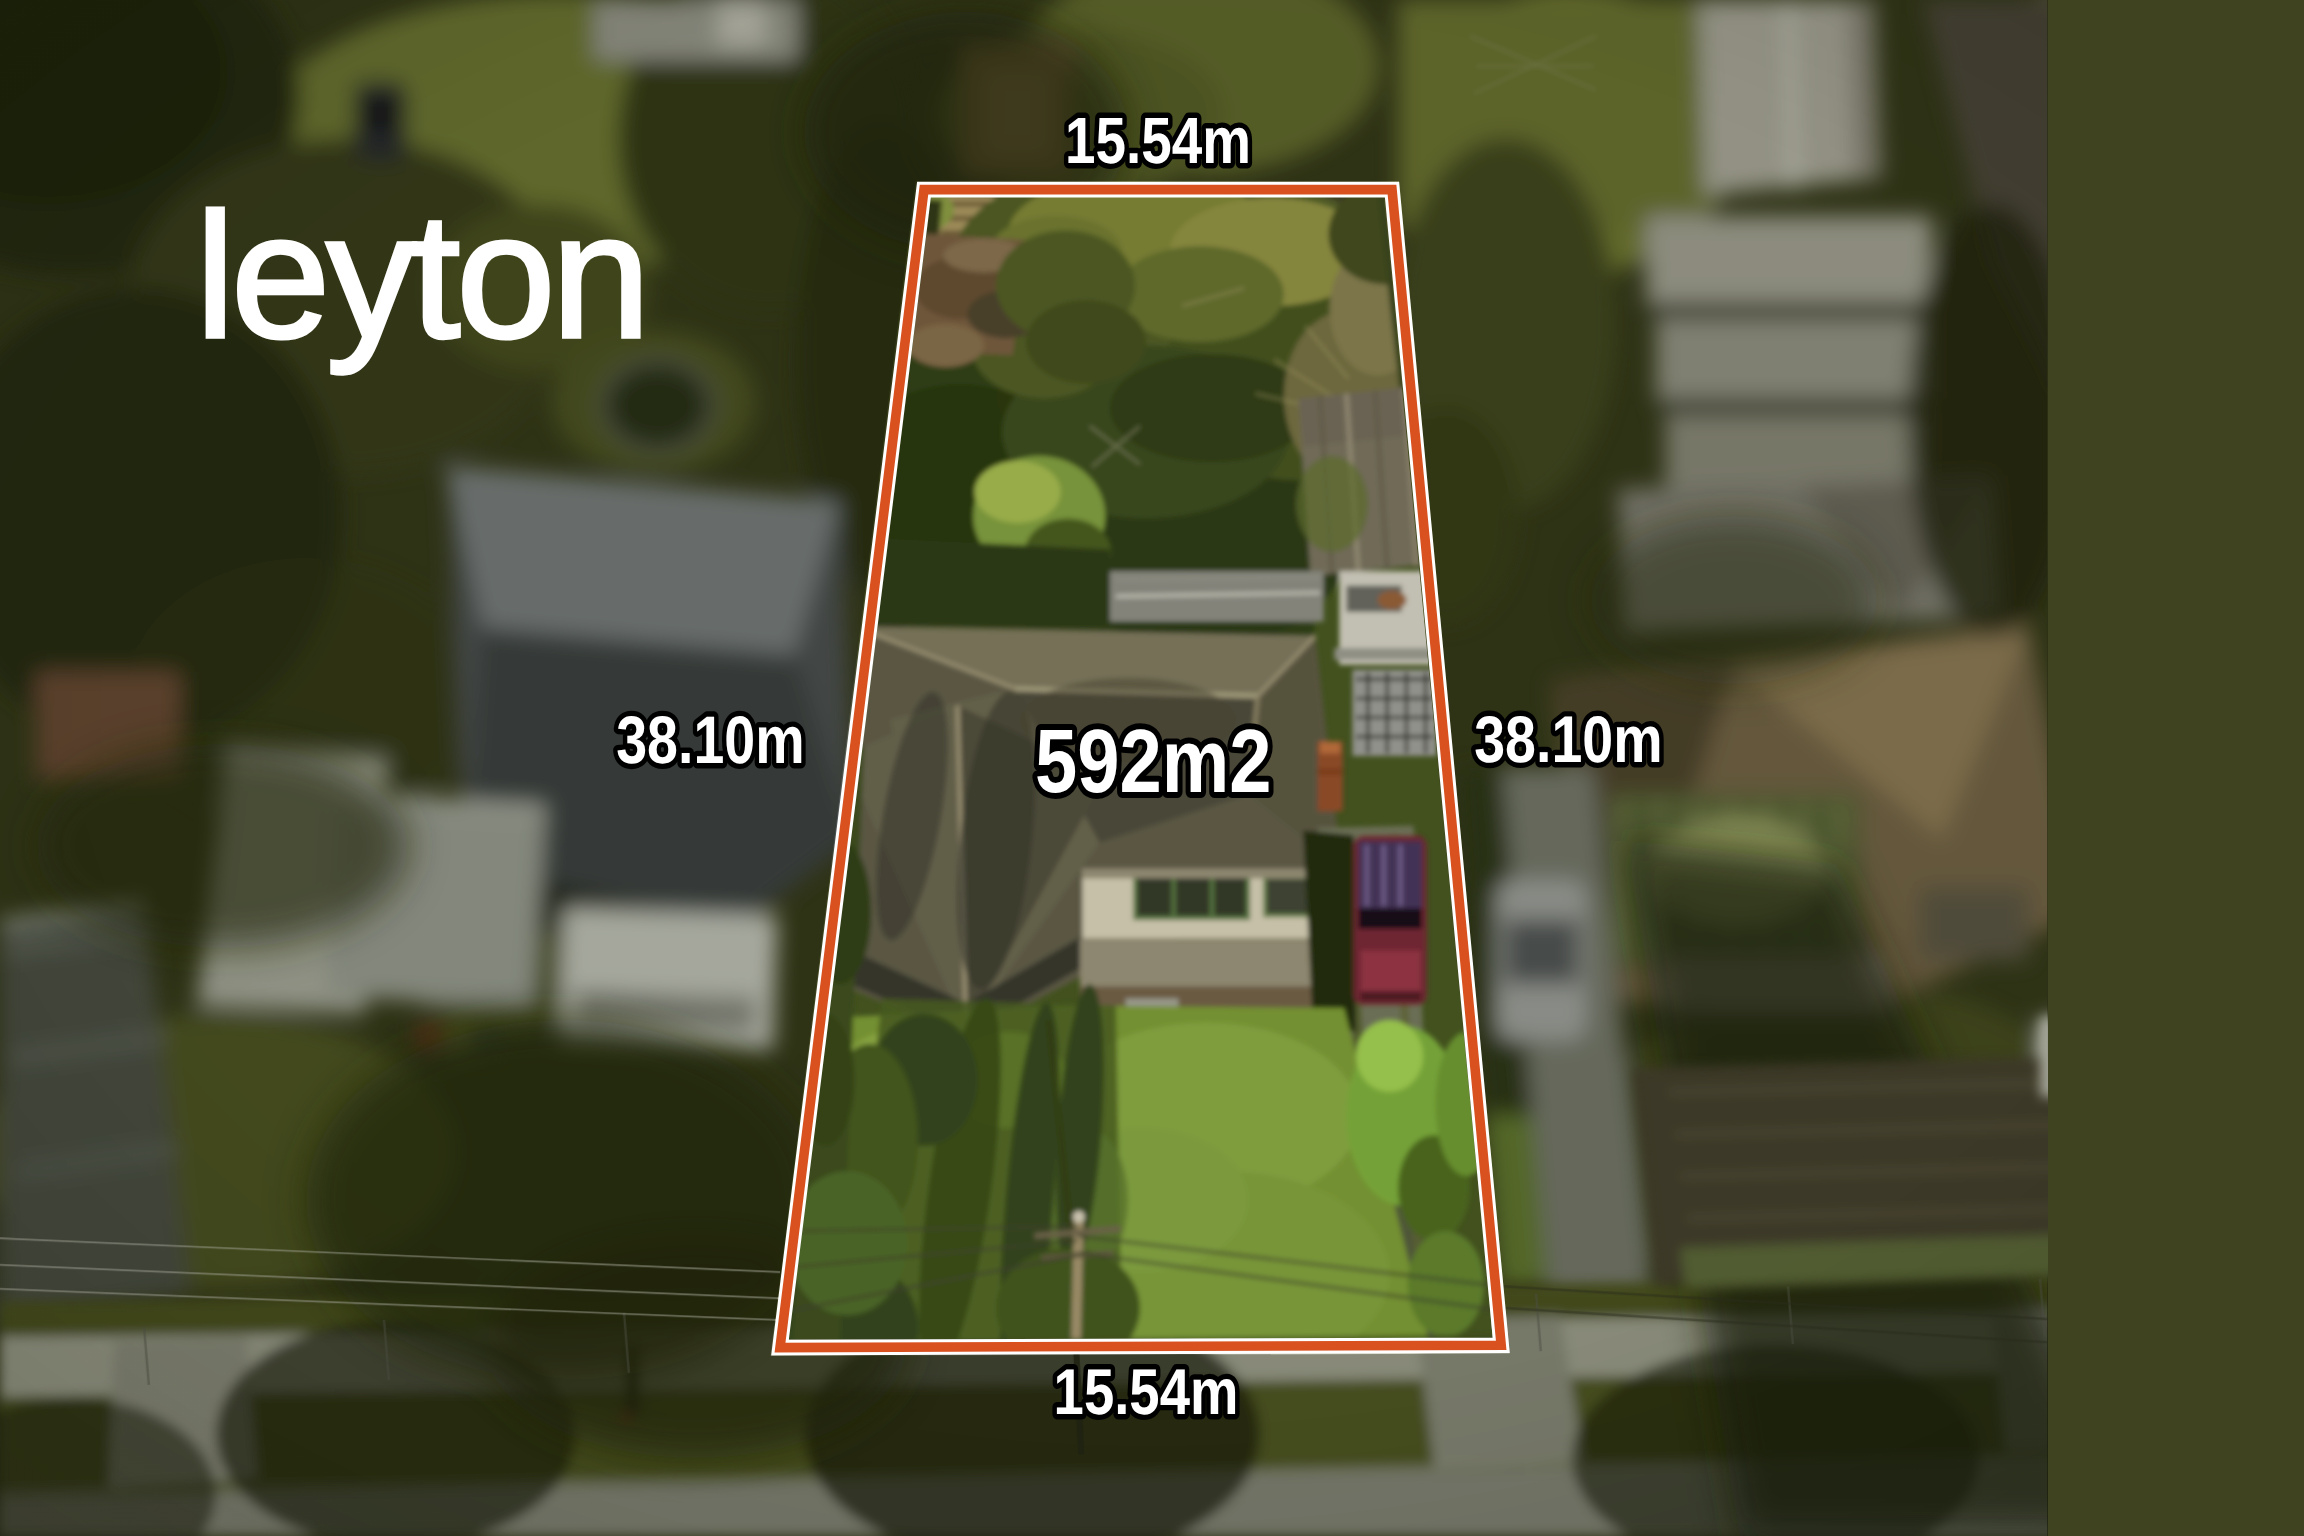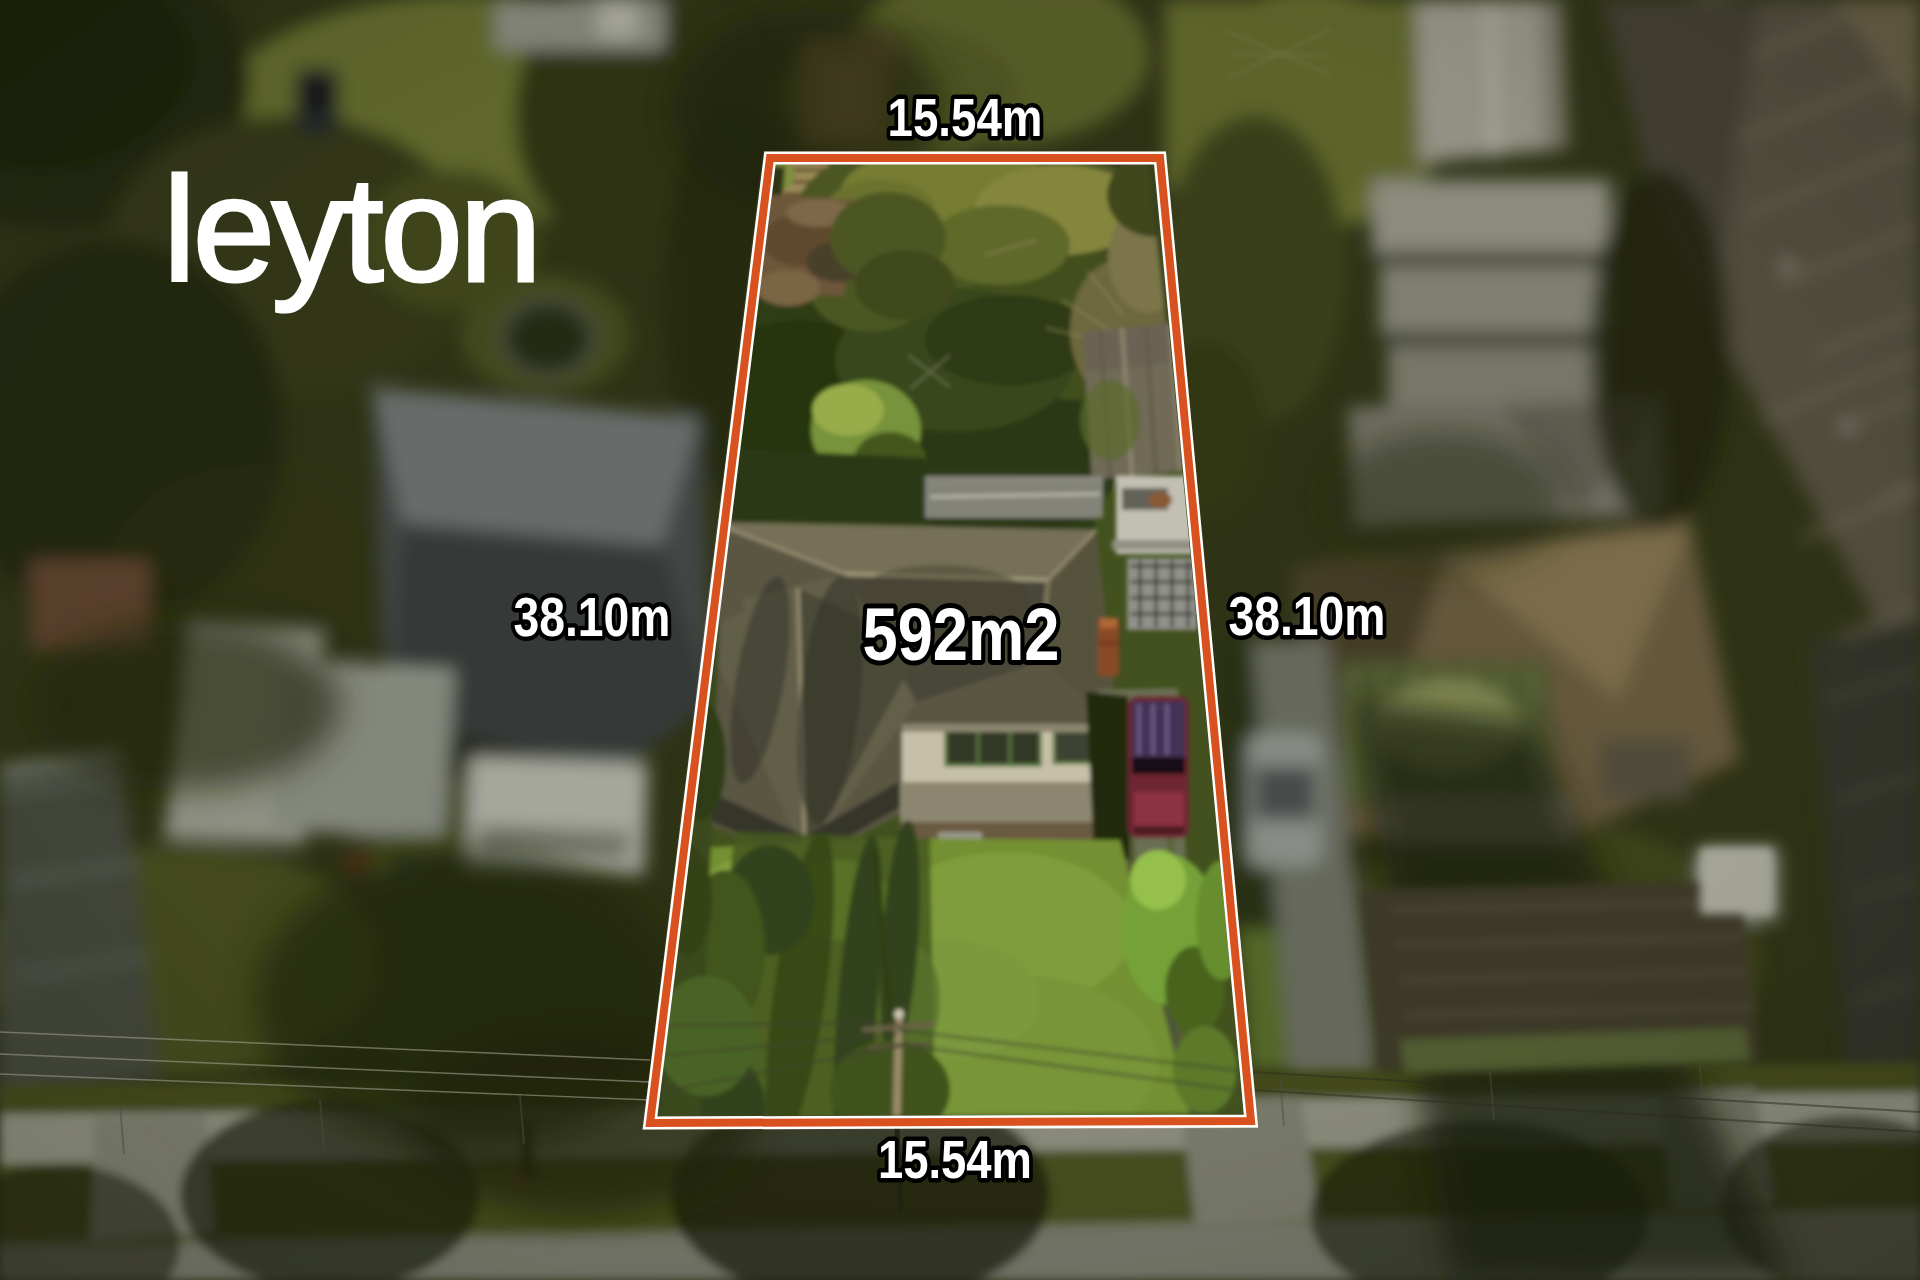--- a/index.html
+++ b/index.html
@@ -1,16 +1,16 @@
 <!DOCTYPE html>
 <html><head>
 <meta charset="utf-8">
 <style>
   html,body{margin:0;padding:0;background:#3f431f;}
-  #stage{position:relative;width:1920px;height:1280px;overflow:hidden;}
+  #stage{position:relative;width:1706px;height:1280px;overflow:hidden;}
   svg{display:block;}
   text{font-family:"Liberation Sans", sans-serif;}
 </style>
 </head>
 <body>
 <div id="stage">
 <svg width="1920" height="1280" viewBox="0 0 1920 1280" xmlns="http://www.w3.org/2000/svg">
 <defs>
   <filter id="b16" x="-30%" y="-30%" width="160%" height="160%">
           <feGaussianBlur stdDeviation="16"></feGaussianBlur>

